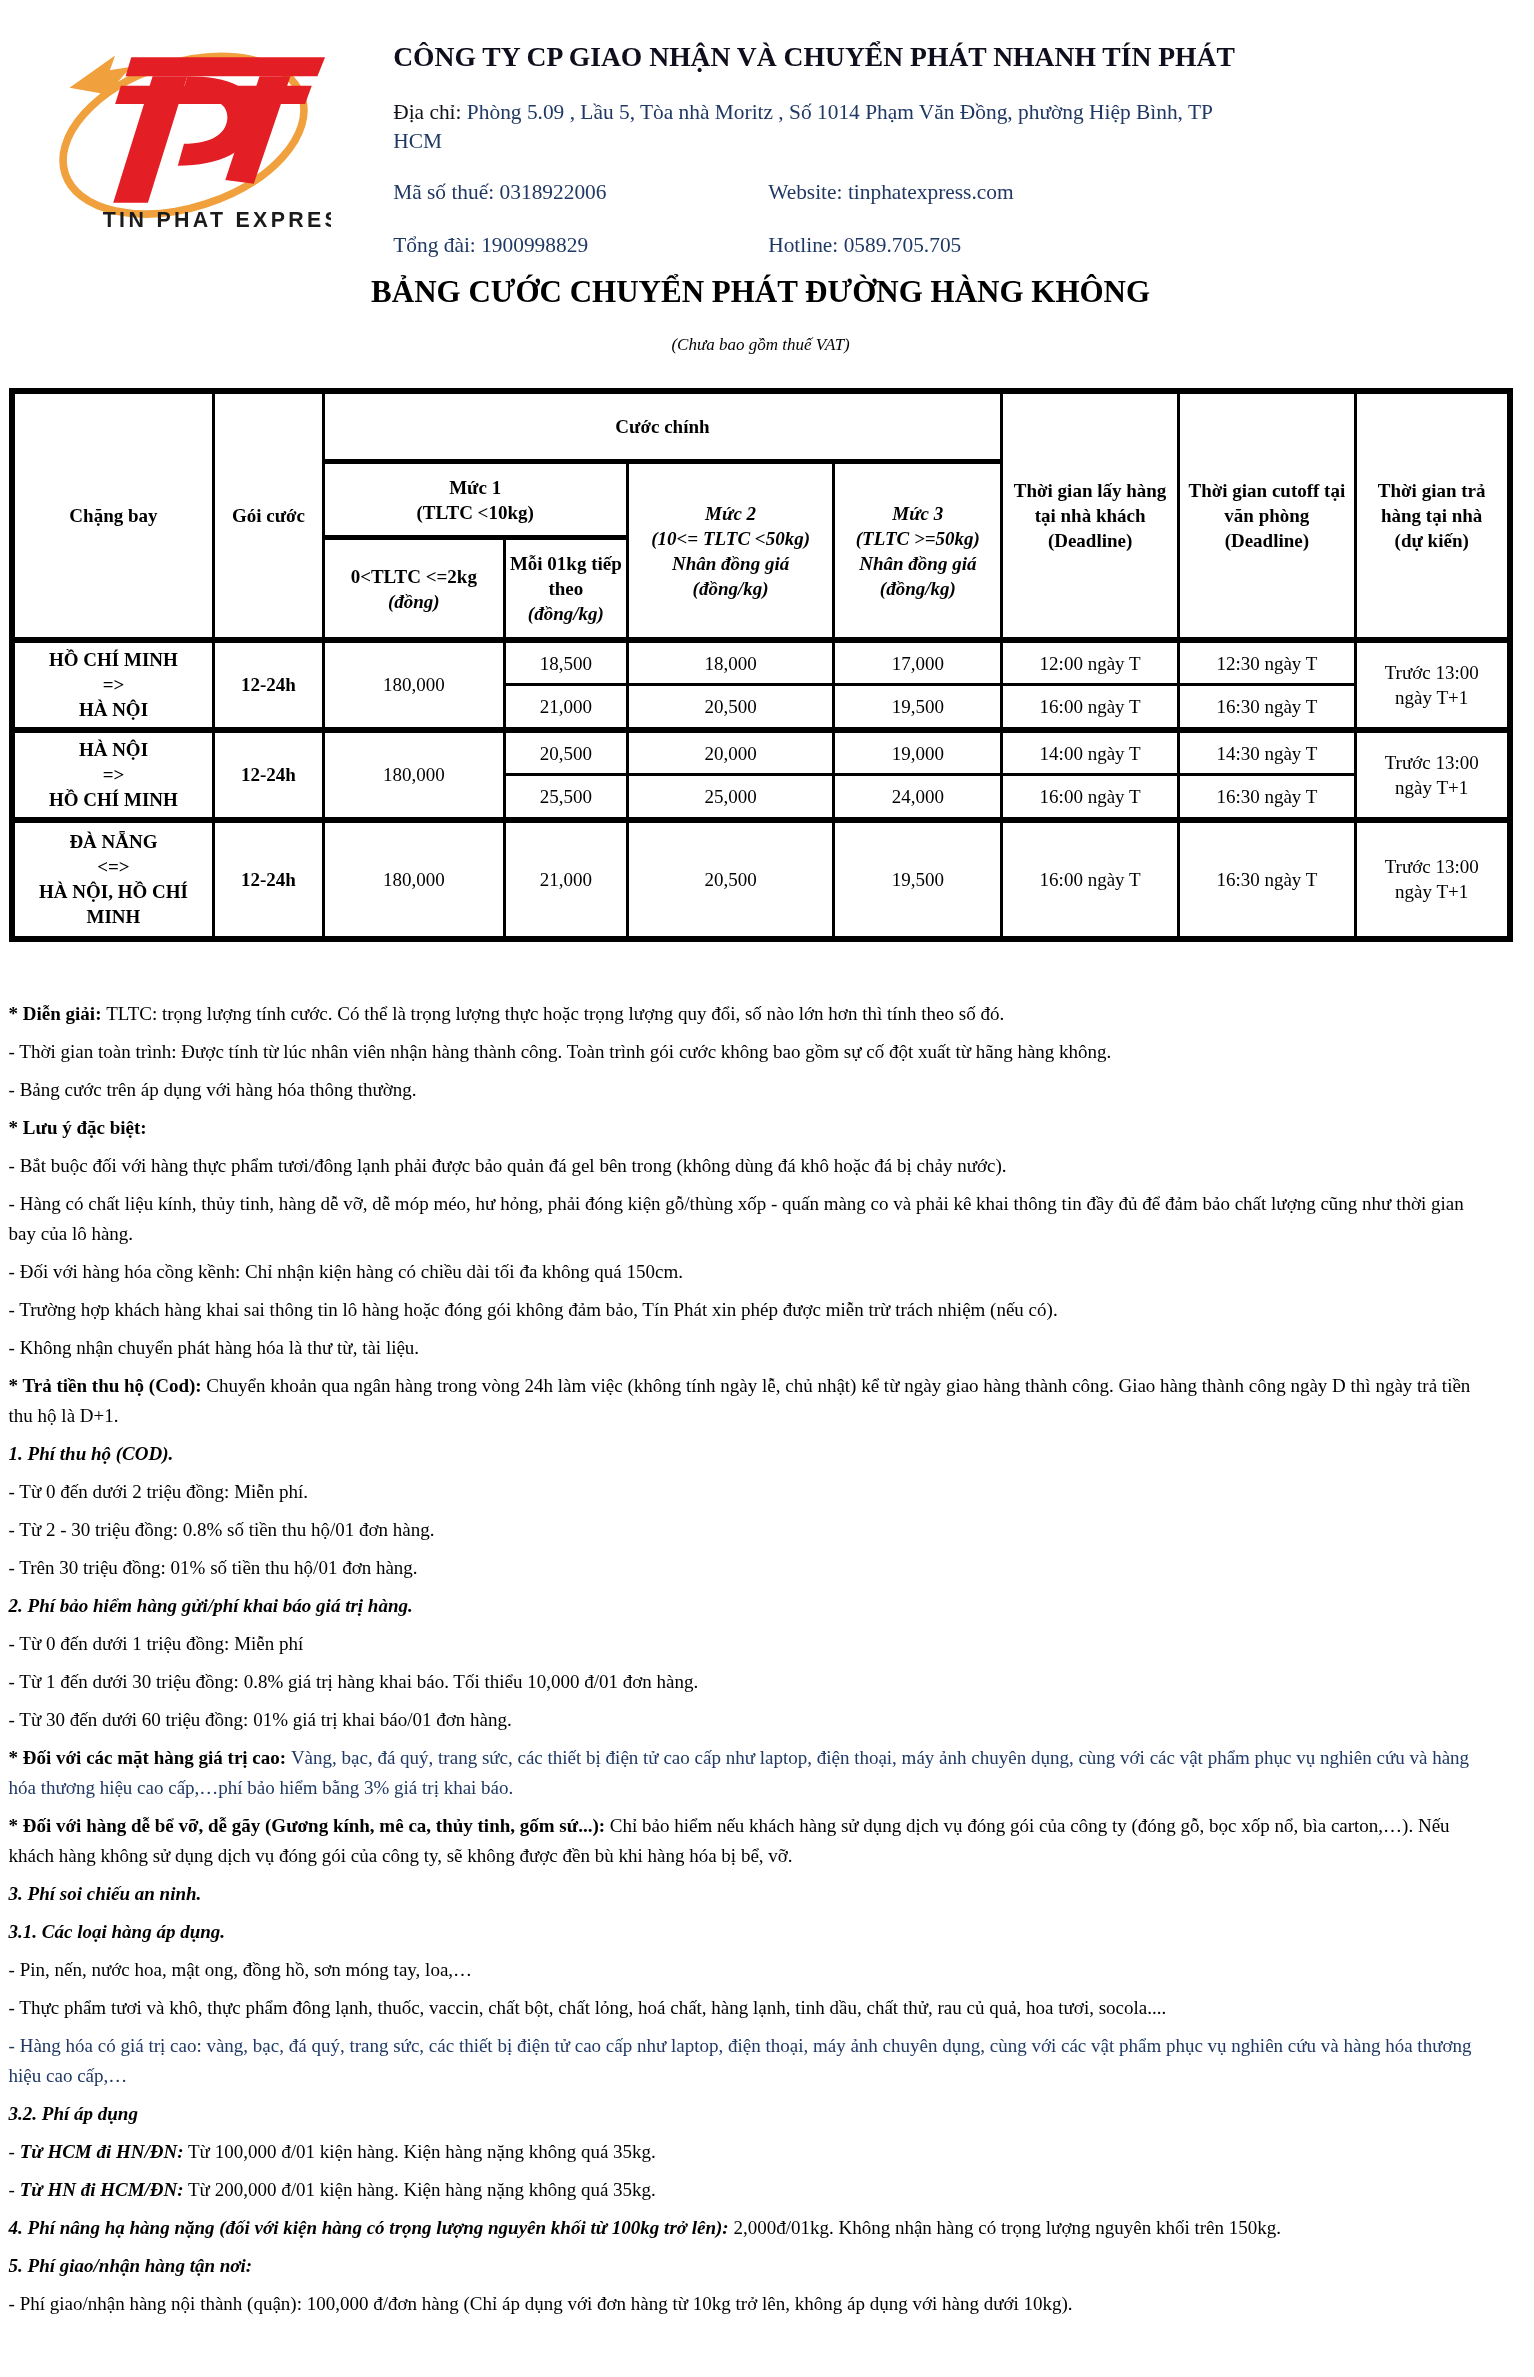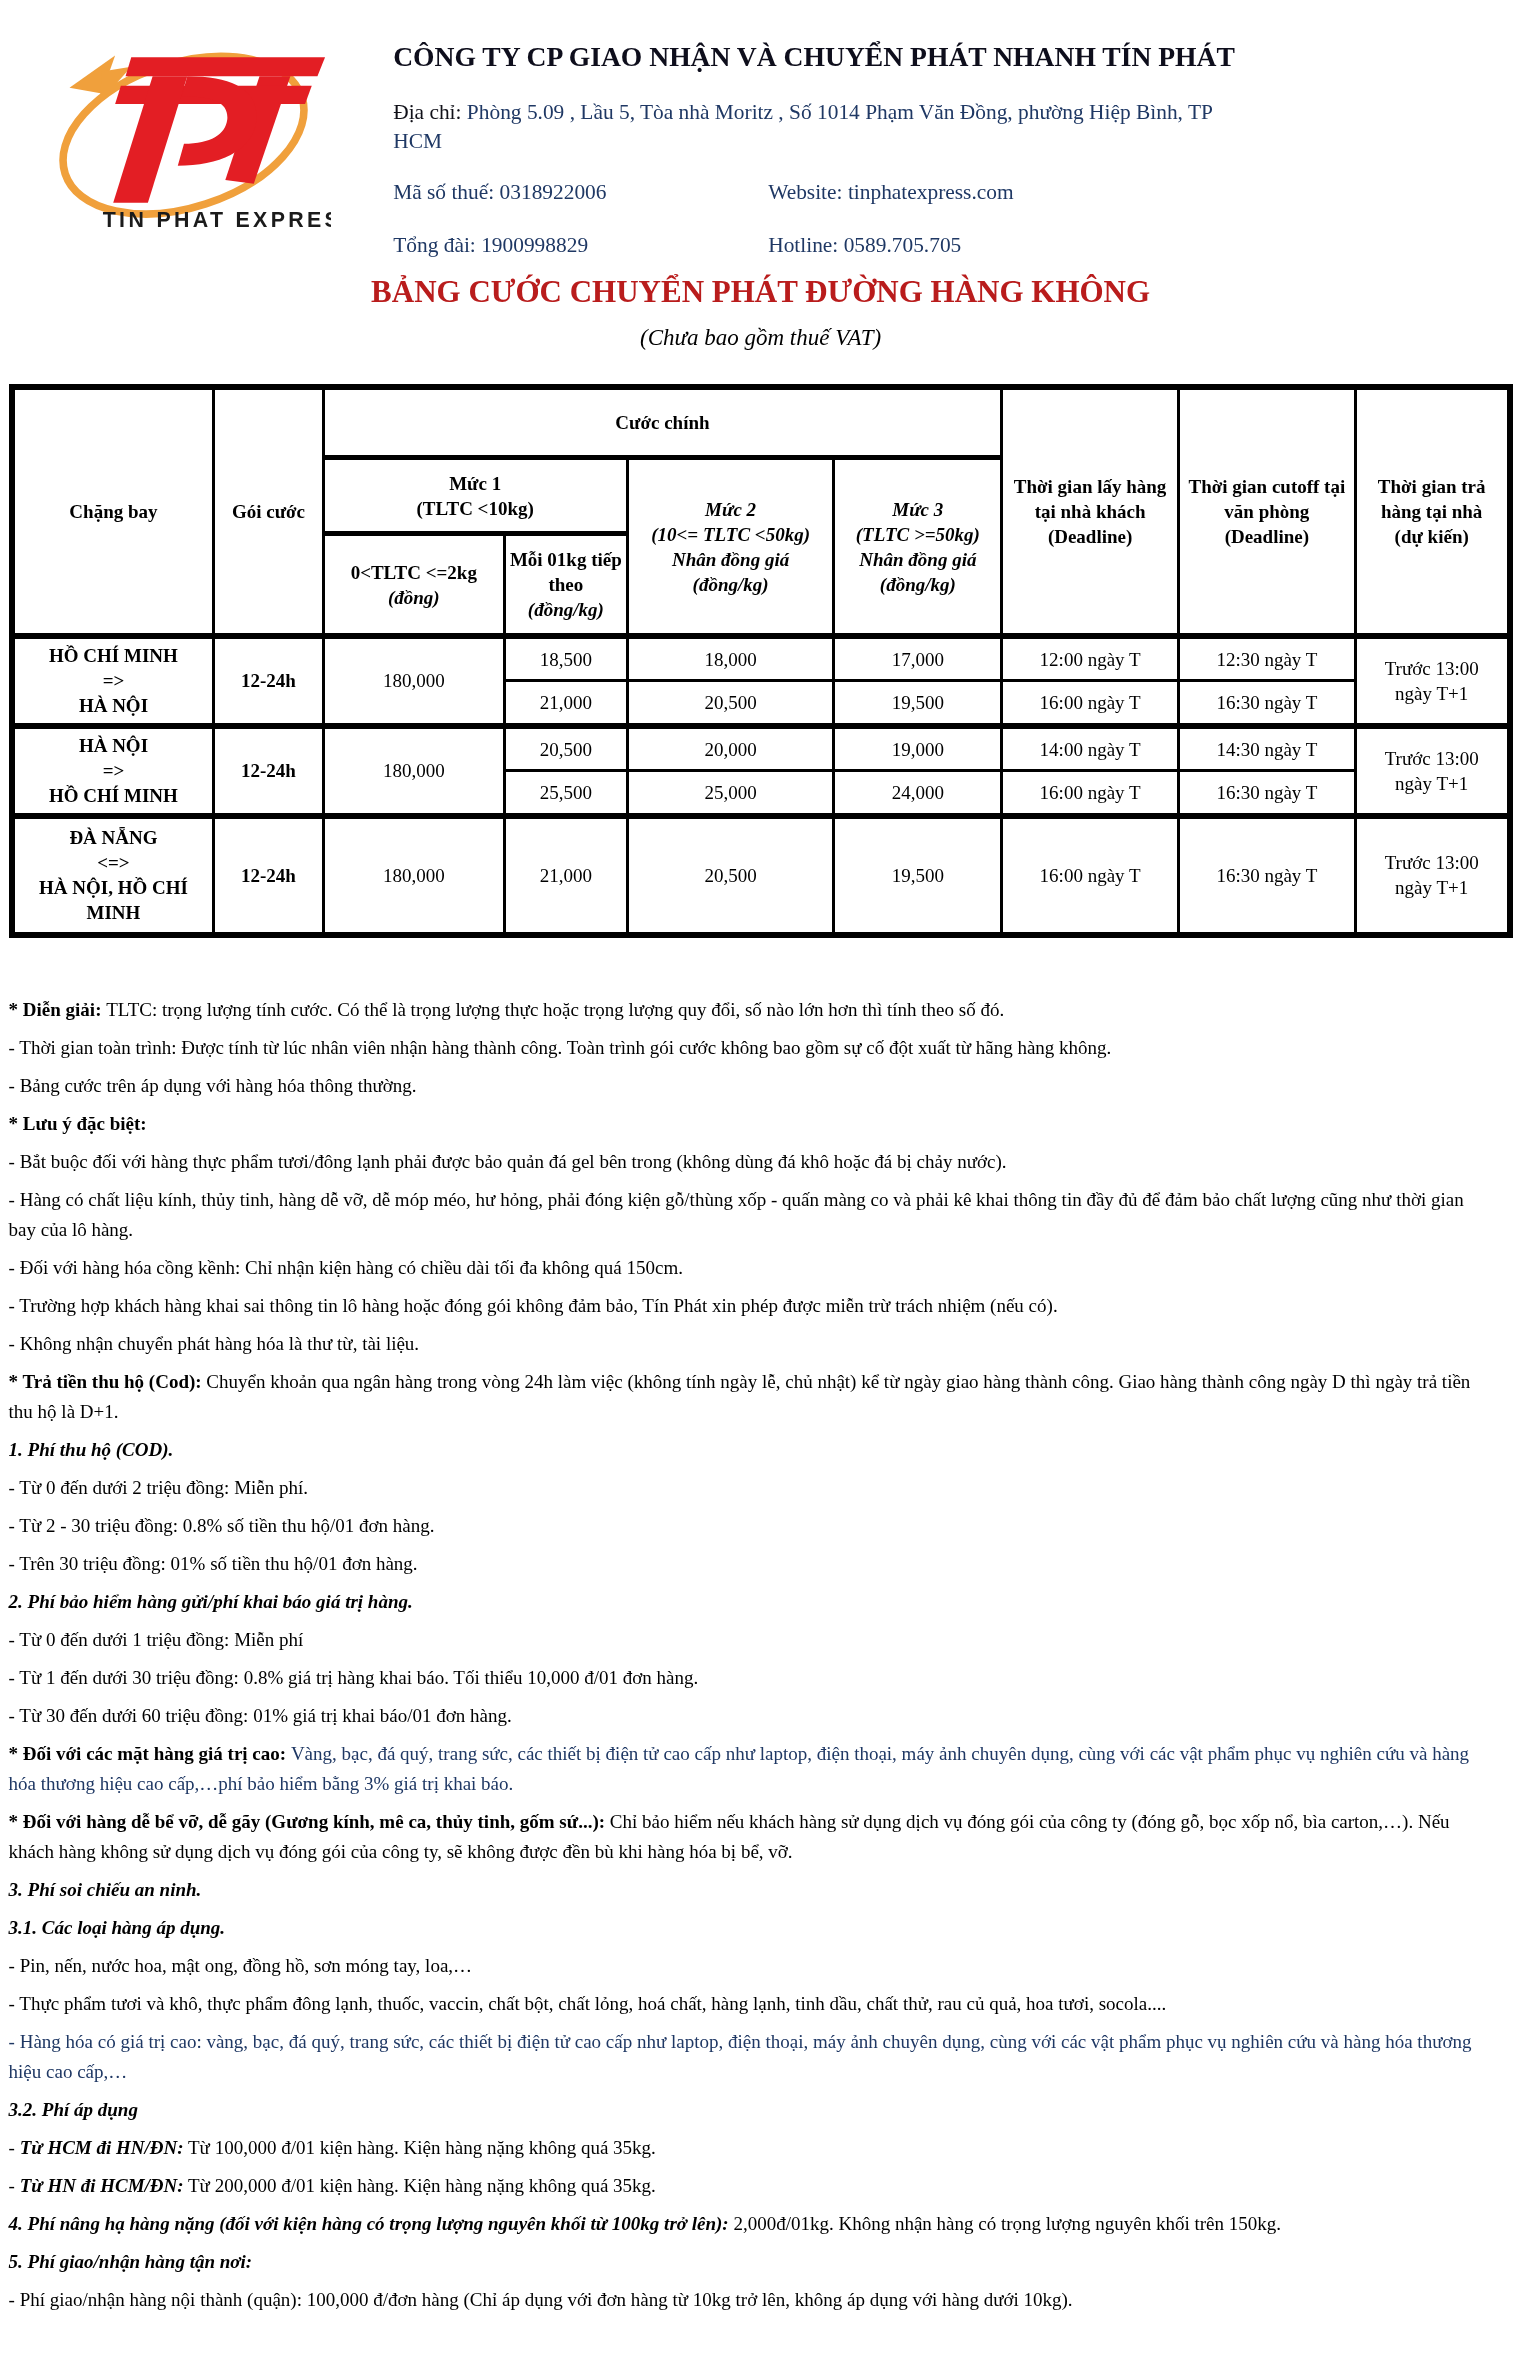--- a/index.html
+++ b/index.html
@@ -12,22 +12,22 @@
   .doc-header{display:flex;align-items:flex-start;}
   .logo-box{flex:0 0 auto;margin-left:27.6px;width:295px;height:209px;}
   .company-block{margin-left:62px;padding-top:14.3px;max-width:932px;}
   .company-name{font-size:27.6px;font-weight:bold;color:#0e0e1c;margin:0 0 23px 0;line-height:1.25;}
   .addr{font-size:21.4px;line-height:29.5px;margin:0 0 23px 0;max-width:865px;}
   .lbl-dark{color:#101018;}
   .navy{color:#1F3864;}
   .info-grid{display:grid;grid-template-columns:347px auto;row-gap:24px;font-size:21.4px;color:#1F3864;gap:28px;}
   .info-item{white-space:nowrap;}
   
-  .doc-title{font-size:31px;font-weight:bold;text-align:center;margin:16px 0 0 0;color:#b91c1c;}
-  .doc-subtitle{font-size:23px;font-style:italic;text-align:center;margin:15px 0 33px 0;}
+  .doc-title{font-size:31px;font-weight:bold;text-align:center;margin:16px 0 0 0;color:#000000;}
+  .doc-subtitle{font-size:17px;font-style:italic;text-align:center;margin:25px 0 33px 0;}
   
   table.rates{width:100%;border-collapse:collapse;table-layout:fixed;border:6.2px solid #000;}
   table.rates th,table.rates td{
     border:3.3px solid #000;text-align:center;vertical-align:middle;
     padding:3.8px 3.8px;font-size:19px;line-height:25px;overflow:hidden;
   }
   table.rates th{font-weight:bold;}
   tr.h1{height:71px;} tr.h2{height:76px;} tr.h3{height:102px;}
   tr.sub{height:45px;} tr.single{height:119px;}
   tr.block-start td{border-top-width:6.2px;}

